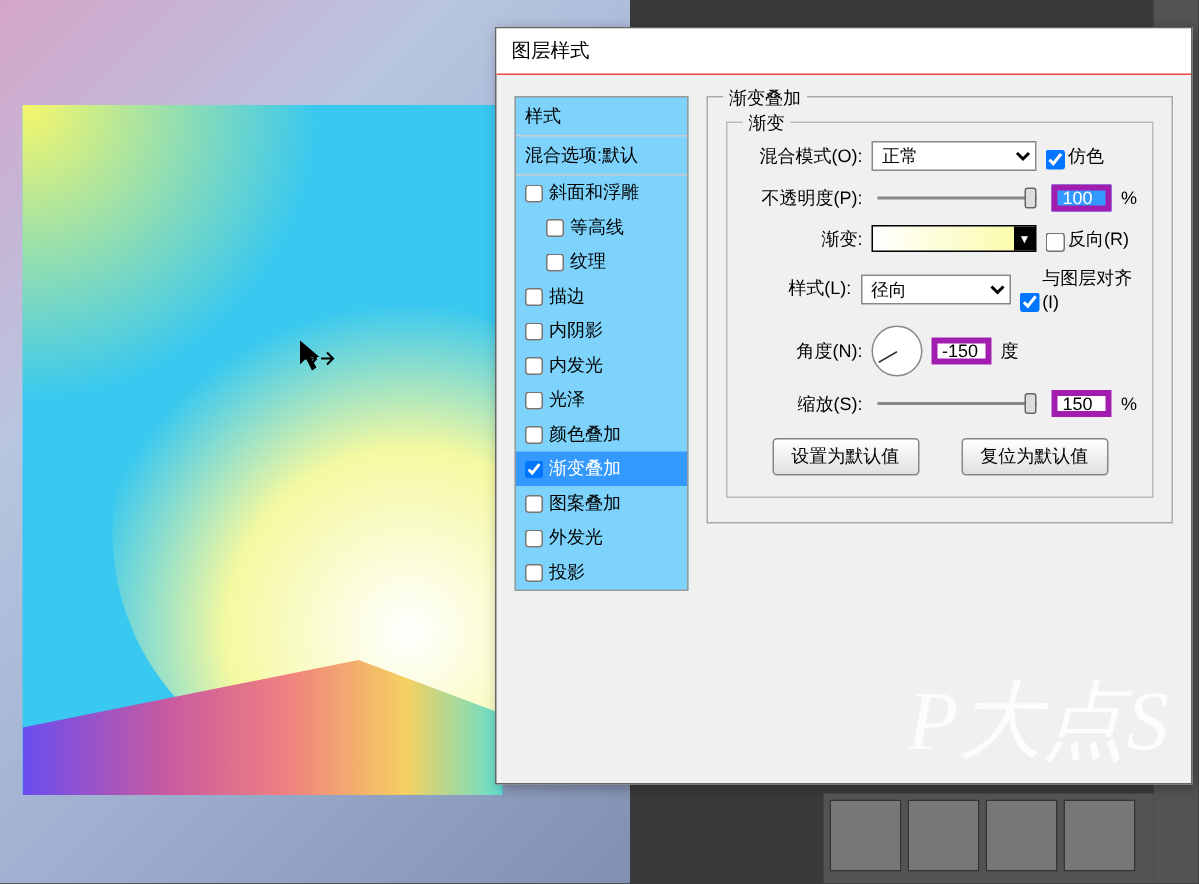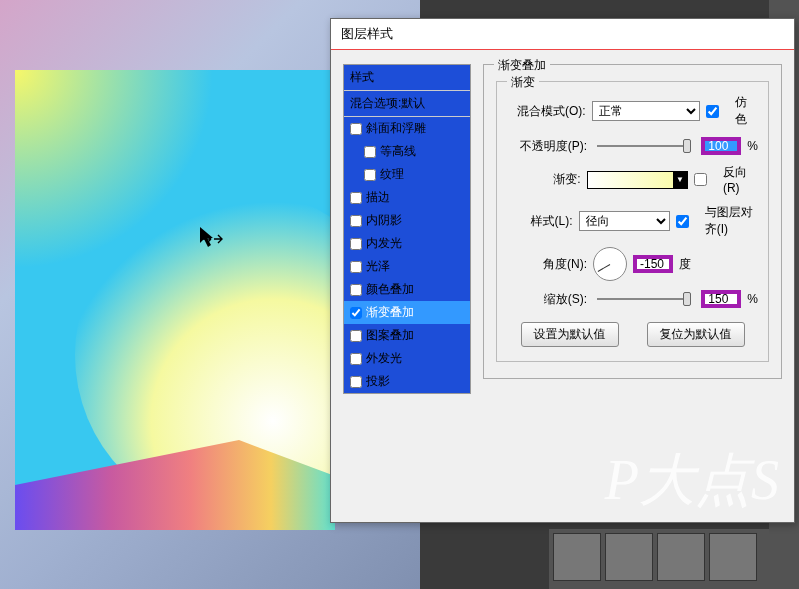--- a/index.html
+++ b/index.html
@@ -39,21 +39,21 @@
 .dialog {
   position: absolute; left: 330px; top: 18px; width: 465px; height: 505px;
   background: #f0f0f0; border: 1px solid #666; box-shadow: 2px 2px 8px rgba(0,0,0,0.3);
 }
 .dialog-title {
   background: #fff; border-bottom: 1px solid #ef4444; padding: 6px 10px; font-size: 13px;
 }
 .dialog-body { display: flex; padding: 14px 12px 12px 12px; gap: 12px; height: calc(100% - 30px); }
 
 .styles-panel {
-  width: 128px; border: 1px solid #999; background: #1d4ed8; height: 330px; overflow: hidden;
+  width: 116px; border: 1px solid #999; background: #7dd3fc; height: 330px; overflow: hidden;
 }
 .style-header { padding: 4px 6px; border-bottom: 1px solid #ccc; }
 .style-row {
   display: flex; align-items: center; padding: 3px 6px; gap: 4px; cursor: pointer;
 }
 .style-row.indent { padding-left: 20px; }
 .style-row.selected { background: #3399ff; color: #fff; }
 .style-row input[type=checkbox] { width: 12px; height: 12px; }
 
 .settings-panel { flex: 1; position: relative; }
@@ -88,21 +88,21 @@
 }
 .swatch-arrow { width: 14px; height: 16px; background: #000; color: #fff; display: flex; align-items: center; justify-content: center; font-size: 8px; }
 .angle-dial {
   width: 34px; height: 34px; border: 1px solid #888; border-radius: 50%; background: #fff;
   position: relative; display: inline-block;
 }
 .angle-hand {
   position: absolute; left: 50%; top: 50%; width: 14px; height: 1px; background: #333;
   transform-origin: left center; transform: rotate(150deg);
 }
-.chk { display: flex; align-items: center; gap: 16px; }
+.chk { display: flex; align-items: flex-end; gap: 2px; }
 .chk input { width: 13px; height: 13px; }
 .btn {
   border: 1px solid #888; background: linear-gradient(#fff,#e0e0e0); padding: 3px 12px;
   border-radius: 3px; cursor: pointer;
 }
 .btn-row { display: flex; gap: 28px; justify-content: center; margin-top: 14px; }
 
 .watermark {
   position: absolute; right: 20px; bottom: 70px; font-size: 56px; color: #ffffff;
   font-family: "Brush Script MT", cursive; font-style: italic; pointer-events: none;

